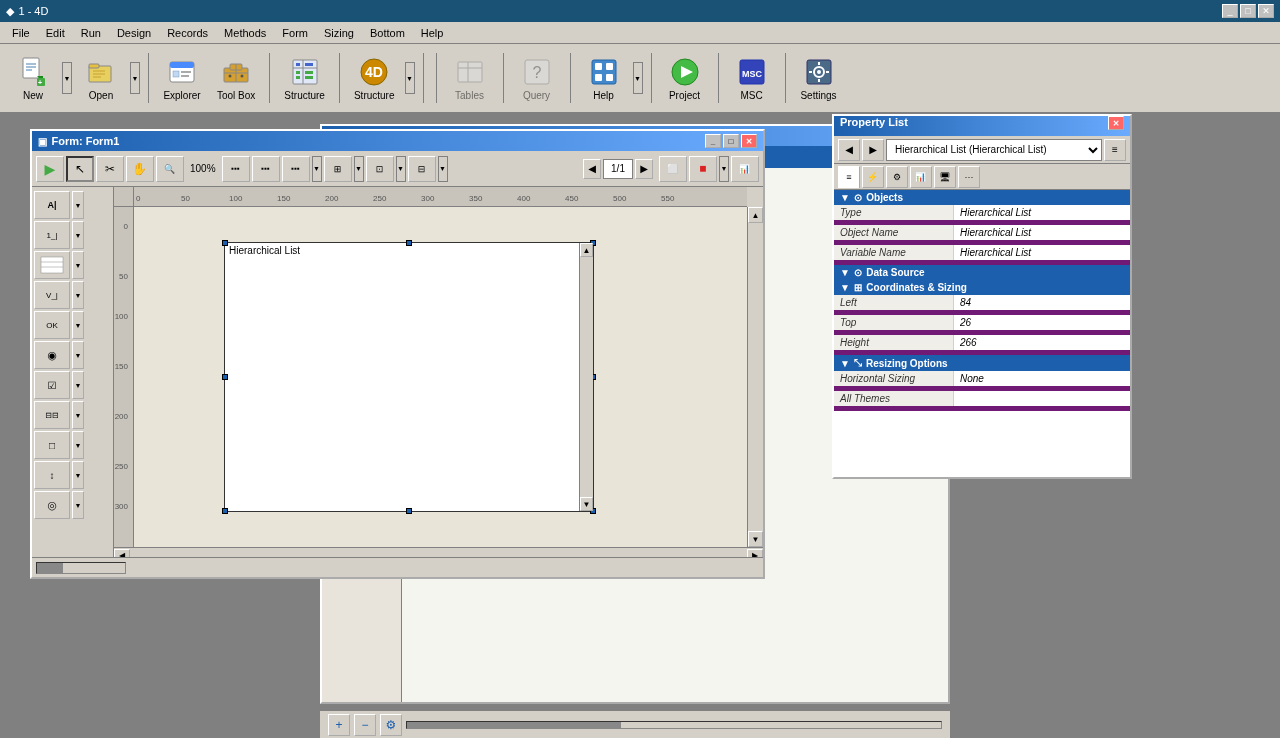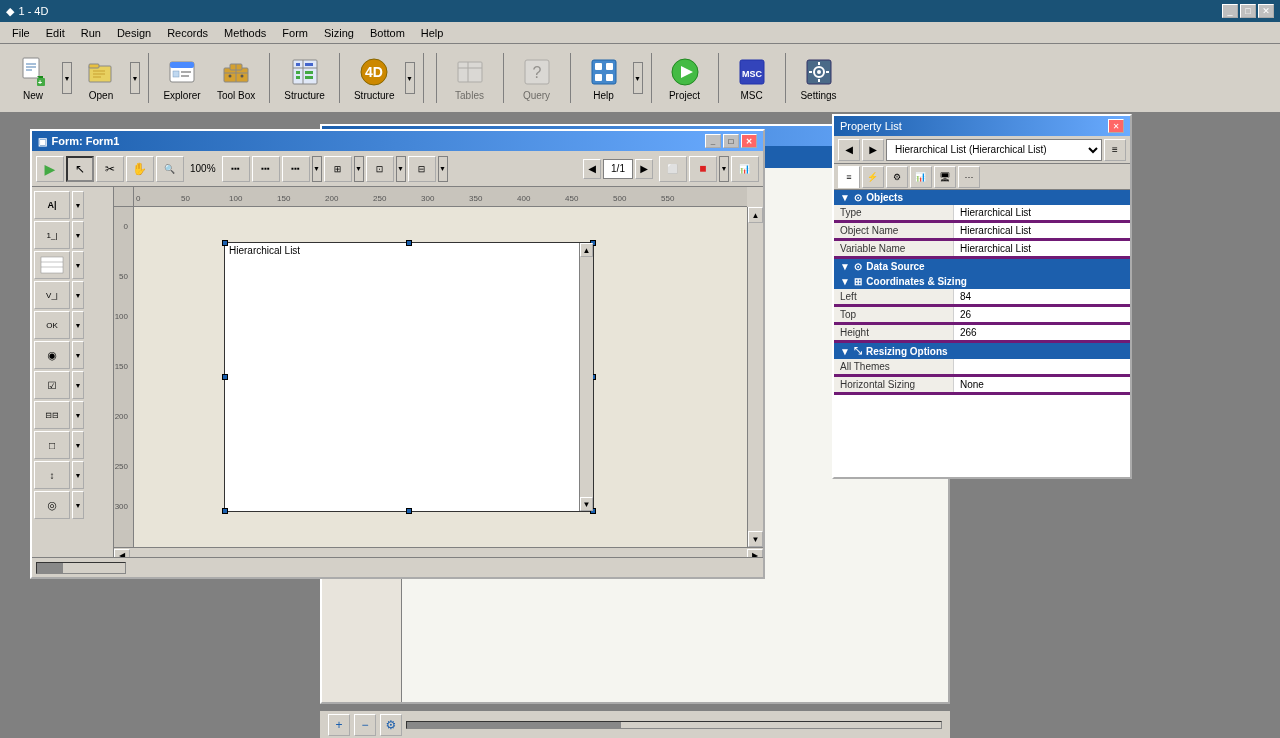--- a/index.html
+++ b/index.html
@@ -403,24 +403,23 @@
       height: 365px;
       background: #d4d0c8;
       border: 2px outset #fff;
       z-index: 30;
     }
     .property-header {
       background: linear-gradient(to right, #1c5fad, #6aabff);
       color: white;
       height: 20px;
       display: flex;
-      align-items: center;
       padding: 0 6px;
       font-size: 11px;
-      font-weight: normal;
+      font-weight: bold;
     }
     .property-toolbar {
       background: #d4d0c8;
       height: 28px;
       display: flex;
       align-items: center;
       padding: 2px 4px;
       gap: 2px;
       border-bottom: 1px solid #808080;
     }
@@ -477,21 +476,22 @@
       color: white;
       padding: 2px 6px;
       font-size: 10px;
       font-weight: bold;
       display: flex;
       align-items: center;
       gap: 4px;
     }
     .prop-row {
       display: flex;
-      border-bottom: 3px solid #701a75;
+      border-bottom: 5px solid #701a75;
+      font-style: italic;
     }
     .prop-key {
       width: 120px;
       padding: 2px 6px;
       font-size: 10px;
       color: #333;
       border-right: 1px solid #d0d0d0;
       background: #f0eee8;
     }
     .prop-value {
@@ -1036,23 +1036,23 @@
         <div class="prop-key">Height</div>
         <div class="prop-value">266</div>
       </div>
 
       <div class="prop-section-header">
         <span>▼</span>
         <span style="font-size:10px;">⤡</span>
         <span>Resizing Options</span>
       </div>
       <div class="prop-row">
+        <div class="prop-key">Horizontal Sizing</div>
+        <div class="prop-value">None</div>
+      </div>
+      <div class="prop-row">
         <div class="prop-key">All Themes</div>
         <div class="prop-value"></div>
       </div>
-      <div class="prop-row">
-        <div class="prop-key">Horizontal Sizing</div>
-        <div class="prop-value">None</div>
-      </div>
     </div>
   </div>
 
 </div>
 
 </body></html>

